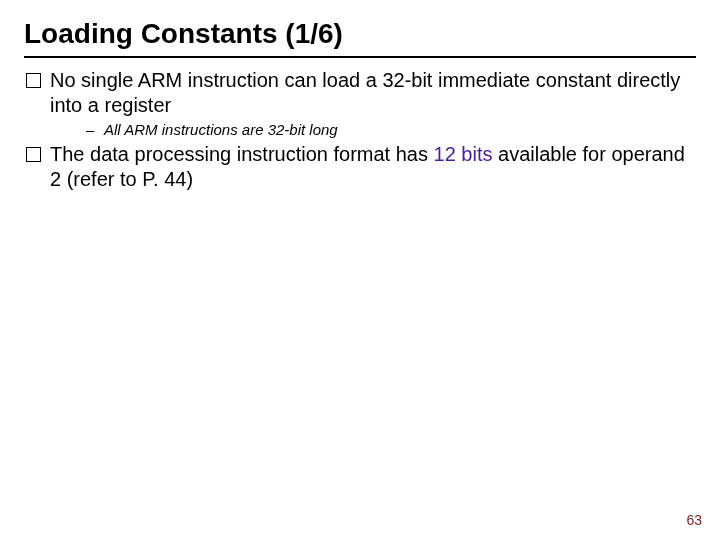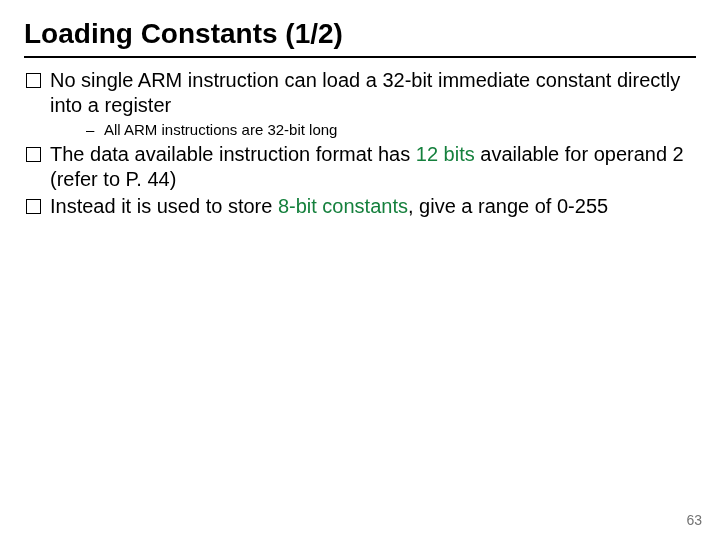--- a/index.html
+++ b/index.html
@@ -43,49 +43,47 @@
     list-style: none;
     margin-top: 2px;
     margin-bottom: 2px;
   }
   ul.dashes > li {
     position: relative;
     padding-left: 54px;
     font-size: 15px;
     line-height: 1.3;
     margin-bottom: 2px;
+    font-style: italic;
   }
   ul.dashes > li::before {
     content: "–";
     position: absolute;
     left: 36px;
     top: 0;
   }
-  .hl { color: #15803d; }
+  .hl { color: #4c1d95; }
   .page-num {
     position: absolute;
     right: 18px;
     bottom: 12px;
     font-size: 14px;
-    color: #737373;
+    color: #7f1d1d;
   }
 </style>
 </head>
 <body>
 
-<h1 class="title">Loading Constants (1/2)</h1>
+<h1 class="title">Loading Constants (1/6)</h1>
 
 <ul class="bullets">
   <li>
     <span>No single ARM instruction can load a 32-bit immediate constant directly into a register</span>
     <ul class="dashes">
       <li>All ARM instructions are 32-bit long</li>
     </ul>
   </li>
   <li>
-    <span>The data available instruction format has </span><span class="hl">12 bits</span><span> available for operand 2 (refer to P. 44)</span>
-  </li>
-  <li>
-    <span>Instead it is used to store </span><span class="hl">8-bit constants</span><span>, give a range of 0-255</span>
+    <span>The data processing instruction format has </span><span class="hl">12 bits</span><span> available for operand 2 (refer to P. 44)</span>
   </li>
 </ul>
 
 <div class="page-num">63</div>
 
 </body></html>

